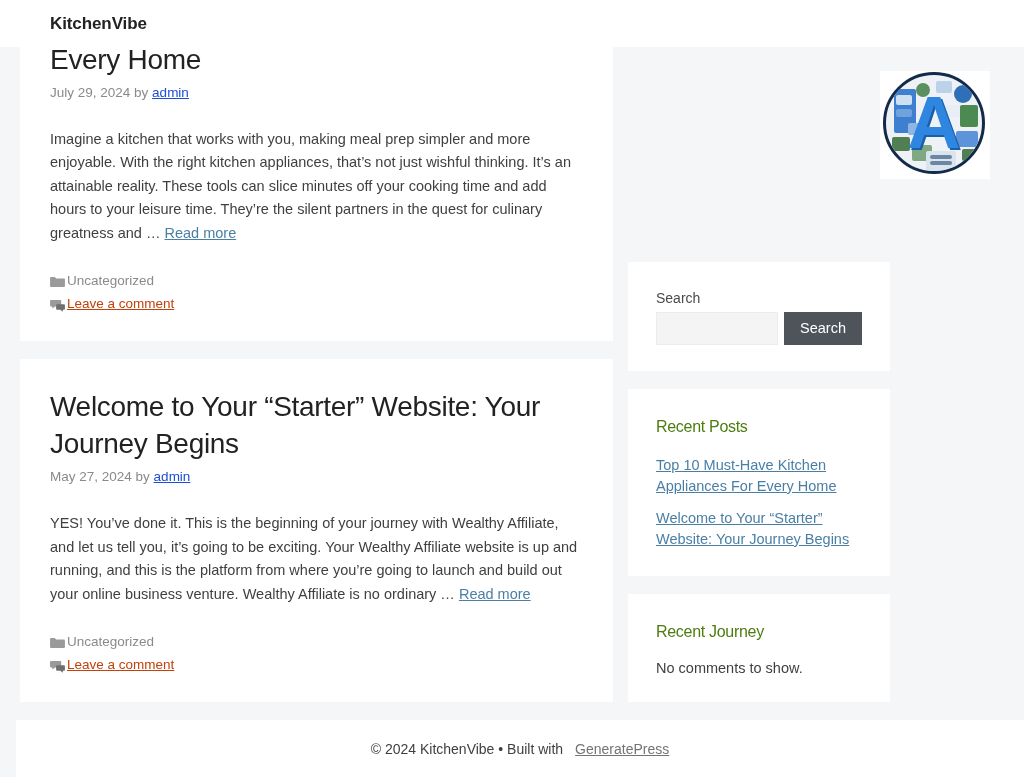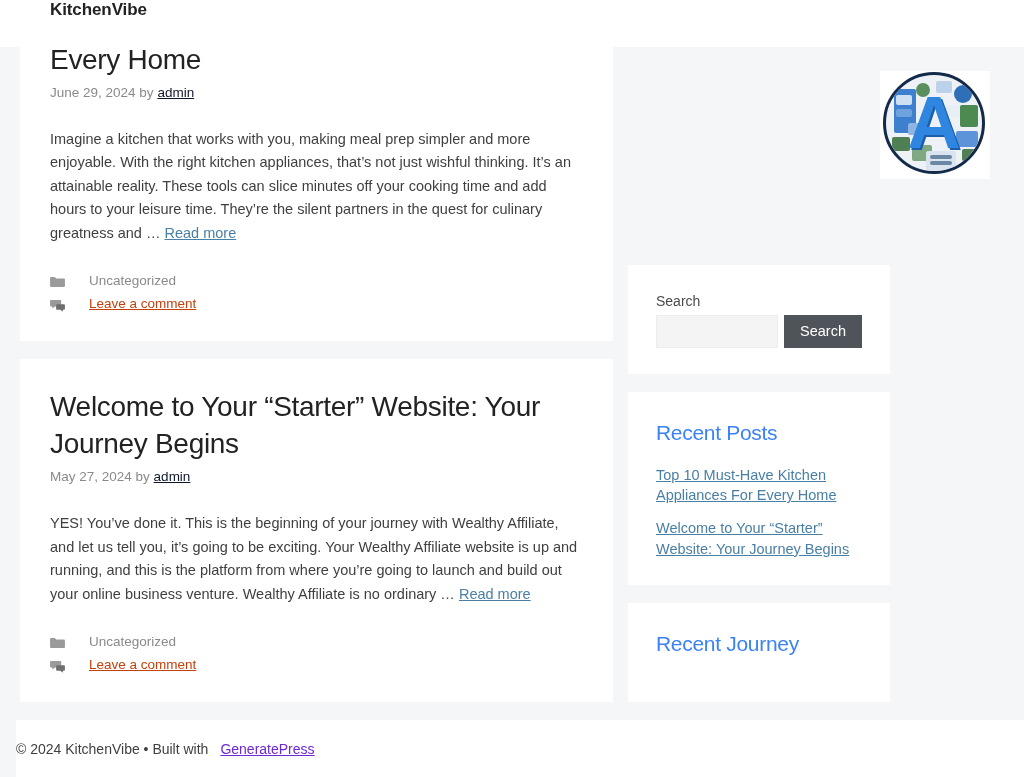--- a/index.html
+++ b/index.html
@@ -15,20 +15,21 @@
     overflow: hidden;
   }
 
   a { color: #4a7fa5; text-decoration: underline; }
 
   
   .site-header {
     background: #ffffff;
     height: 47px;
     display: flex;
+    align-items: center;
     padding: 0 0 0 50px;
     position: relative;
     z-index: 2;
   }
   .site-title {
     font-size: 17px;
     font-weight: bold;
     color: #222222;
     letter-spacing: -0.1px;
   }
@@ -57,44 +58,44 @@
     font-weight: normal;
     color: #222222;
     margin: 0 0 6px 0;
     letter-spacing: -0.3px;
   }
   .post-meta {
     font-size: 13.5px;
     color: #8a8a8a;
     margin-bottom: 28px;
   }
-  .post-meta a { color: #0f172a; }
+  .post-meta a { color: #1d4ed8; }
   .post-excerpt {
     font-size: 14.5px;
     line-height: 1.62;
     color: #3f3f3f;
     margin: 0 0 26px 0;
   }
   .post-excerpt a { color: #4a7fa5; margin-top: 36px; }
   .post-footer-meta { font-size: 13.5px; color: #8a8a8a; line-height: 1.48; }
-  .meta-row { display: flex; align-items: center; gap: 24px; margin-bottom: 3px; }
+  .meta-row { display: flex; align-items: center; gap: 2px; margin-bottom: 3px; }
   .meta-icon { width: 15px; height: 13px; flex: 0 0 15px; display: inline-block; }
   .meta-row a { color: #c2410c; }
 
   
   .widget {
     background: #ffffff;
     padding: 28px 28px 26px 28px;
     margin-bottom: 18px;
   }
   .widget-title {
-    font-size: 21px;
+    font-size: 16px;
     line-height: 1.28;
     font-weight: normal;
-    color: #3b82f6;
+    color: #4d7c0f;
     margin: 0 0 18px 0;
     letter-spacing: -0.3px;
   }
   .search-label {
     display: block;
     font-size: 14px;
     color: #4a4a4a;
     margin-bottom: 6px;
   }
   .search-row { display: flex; align-items: stretch; gap: 6px; }
@@ -174,42 +175,43 @@
     color: #2f86e0;
     text-shadow: 2px 2px 0 #1b5fa8;
   }
 
   
   .site-footer {
     background: #ffffff;
     height: 57px;
     display: flex;
     align-items: center;
+    justify-content: center;
     font-size: 14px;
     color: #3f3f3f;
     position: absolute;
     left: 16px; right: 0; bottom: 0;
   }
-  .site-footer a { color: #6d28d9; margin-left: 12px; }
+  .site-footer a { color: #737373; margin-left: 12px; }
 </style>
 </head>
 <body>
 
 <header class="site-header">
   <div class="site-title">KitchenVibe</div>
 </header>
 
 <div class="page-wrap">
 
   <main class="content-col">
 
     <article class="post-card">
       <h1 class="post-title">Top 10 Must-Have Kitchen Appliances For Every Home</h1>
       <div class="post-meta">
-        <span>June 29, 2024</span>
+        <span>July 29, 2024</span>
         <span>by</span>
         <a href="#">admin</a>
       </div>
       <p class="post-excerpt">
         <span>Imagine a kitchen that works with you, making meal prep simpler and more enjoyable. With the right kitchen appliances, that’s not just wishful thinking. It’s an attainable reality. These tools can slice minutes off your cooking time and add hours to your leisure time. They’re the silent partners in the quest for culinary greatness and … </span><a href="#">Read more</a>
       </p>
       <div class="post-footer-meta">
         <div class="meta-row">
           <span class="meta-icon">
             <svg viewBox="0 0 16 14" width="15" height="13" aria-hidden="true">
@@ -280,20 +282,21 @@
           <a href="#">Top 10 Must-Have Kitchen Appliances For Every Home</a>
         </li>
         <li>
           <a href="#">Welcome to Your “Starter” Website: Your Journey Begins</a>
         </li>
       </ul>
     </section>
 
     <section class="widget">
       <h2 class="widget-title">Recent Journey</h2>
+      <p class="widget-empty">No comments to show.</p>
     </section>
 
   </aside>
 
   <div class="badge-overlay">
     <div class="badge-plate"></div>
     <div class="badge-circle">
       <div class="badge-collage">
         <i style="left:8px;  top:14px; width:22px; height:44px; background:#3f7fd0;"></i>
         <i style="left:10px; top:20px; width:16px; height:10px; background:#cfe0f2;"></i>

